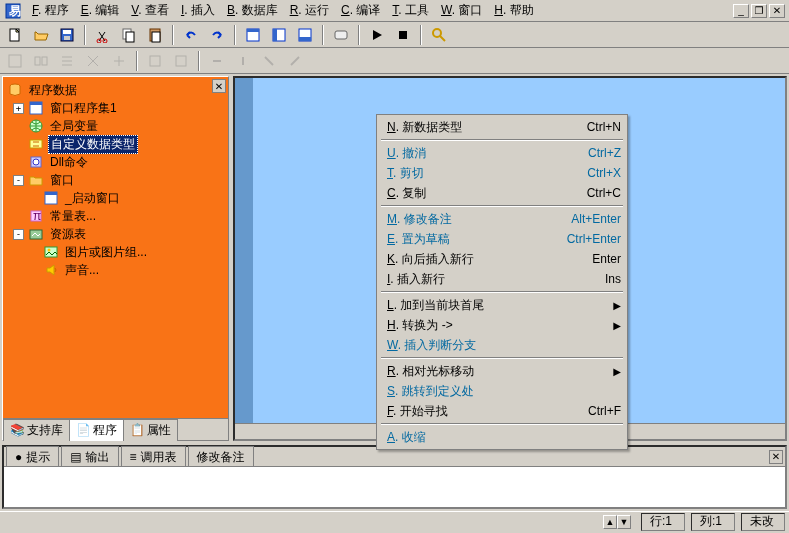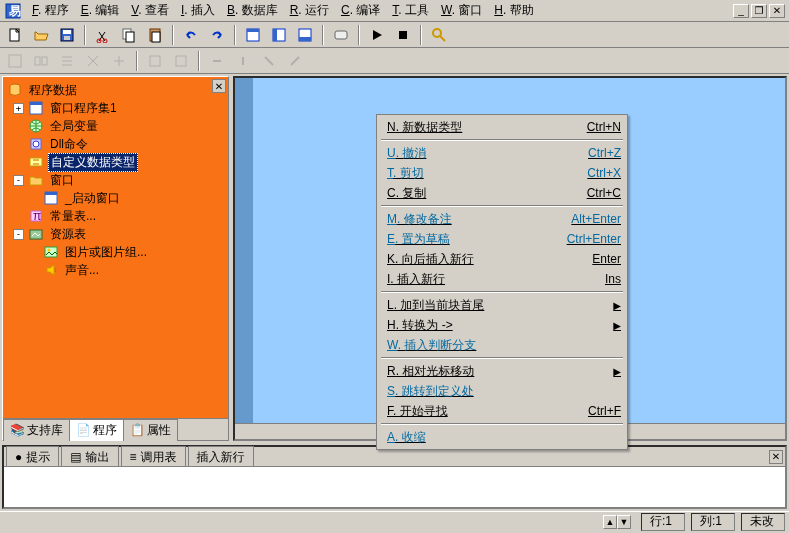--- a/index.html
+++ b/index.html
@@ -25,21 +25,21 @@
 .tree-node .label { padding: 0 2px; }
 .tree-node .label.selected { background: #0a246a; color: #fff; border:1px dotted #fff;}
 .sidebar-close { position:absolute; top:2px; right:2px; width:14px; height:14px; font-size:10px; display:flex;align-items:center;justify-content:center; border:1px solid #808080; background:#d4d0c8;}
 .sidebar-tabs { display:flex; height:22px; border-top:1px solid #808080; background:#d4d0c8; align-items:center;}
 .sidebar-tab { padding: 2px 6px; border:1px solid #808080; border-bottom:none; margin-right:-1px; background:#d4d0c8; display:flex; align-items:center; gap:2px;}
 .sidebar-tab.active { background:#fff; }
 .editor-area { flex: 1; background: #99ccff; border: 2px inset #808080; margin:2px; position:relative; display:flex;}
 .editor-gutter { width:18px; background:#6699cc;}
 .editor-canvas { flex:1; background:#99ccff;}
 .editor-scroll-h { height:16px; background:#d4d0c8; border-top:1px solid #808080; position:absolute; bottom:0; left:0; right:0;}
-.context-menu { position: absolute; left: 376px; top: 114px; width: 252px; background: #d4d0c8; border: 1px solid #808080; box-shadow: 2px 2px 2px rgba(0,0,0,0.3); padding:2px; z-index:100;text-decoration:underline;}
+.context-menu { position: absolute; left: 376px; top: 114px; width: 252px; background: #d4d0c8; border: 1px solid #808080; box-shadow: 2px 2px 2px rgba(0,0,0,0.3); padding:2px; z-index:100;}
 .cm-item { display: flex; align-items: center; height: 20px; padding: 0 4px 0 8px; }
 .cm-item .lbl { flex: 1; }
 .cm-item .shortcut { color: inherit; }
 .cm-item.disabled { color: #0369a1; }
 .cm-item .arrow { font-size:10px;}
 .cm-sep { height: 1px; margin: 2px 2px; border-top: 1px solid #808080; border-bottom: 1px solid #fff; }
 .cm-item u { text-decoration: underline; }
 .bottom-panel { height: 64px; margin:2px; border:2px inset #808080; background:#fff; display:flex; flex-direction:column;}
 .bottom-tabs { display:flex; height:20px; background:#d4d0c8; border-bottom:1px solid #808080; align-items:center;}
 .bottom-tab { padding:2px 8px; border:1px solid #808080; border-bottom:none; margin-left:2px; display:flex; align-items:center; gap:4px;}
@@ -269,35 +269,35 @@
                 <circle cx="7" cy="7" r="6" fill="#ccffcc" stroke="#339933"></circle>
                 <path d="M1 7 h12 M7 1 v12 M3 3 Q7 7 11 3 M3 11 Q7 7 11 11" stroke="#339933" fill="none"></path>
               </svg>
             </span>
           <span class="label">全局变量</span>
         </div>
         <div class="tree-node">
           <span class="expander-space"></span>
           <span class="ticon">
               <svg width="14" height="14">
+                <rect x="1" y="3" width="12" height="8" fill="#ffff99" stroke="#cc9900"></rect>
+                <path d="M4 5 h6 M4 9 h6" stroke="#cc6600"></path>
+              </svg>
+            </span>
+          <span class="label selected">自定义数据类型</span>
+        </div>
+        <div class="tree-node">
+          <span class="expander-space"></span>
+          <span class="ticon">
+              <svg width="14" height="14">
                 <rect x="2" y="2" width="10" height="10" fill="#ccccff" stroke="#6666cc"></rect>
                 <circle cx="7" cy="7" r="3" fill="#fff" stroke="#3333cc"></circle>
               </svg>
             </span>
           <span class="label">Dll命令</span>
-        </div>
-        <div class="tree-node">
-          <span class="expander-space"></span>
-          <span class="ticon">
-              <svg width="14" height="14">
-                <rect x="1" y="3" width="12" height="8" fill="#ffff99" stroke="#cc9900"></rect>
-                <path d="M4 5 h6 M4 9 h6" stroke="#cc6600"></path>
-              </svg>
-            </span>
-          <span class="label selected">自定义数据类型</span>
         </div>
         <div class="tree-node">
           <span class="expander">-</span>
           <span class="ticon">
               <svg width="14" height="14">
                 <path d="M1 4 L1 12 L13 12 L13 5 L6 5 L5 4 Z" fill="#ffcc66" stroke="#cc9900"></path>
               </svg>
             </span>
           <span class="label">窗口</span>
         </div>
@@ -390,21 +390,21 @@
       </div>
     <div class="bottom-tab">
         <span>▤</span>
         <span>输出</span>
       </div>
     <div class="bottom-tab">
         <span>≡</span>
         <span>调用表</span>
       </div>
     <div class="bottom-tab">
-        <span>插入新行</span>
+        <span>修改备注</span>
       </div>
   </div>
   <div class="bottom-content"></div>
 </div>
 
 <div class="statusbar">
   <div class="status-btns">
     <div class="sb">▲</div>
     <div class="sb">▼</div>
   </div>

